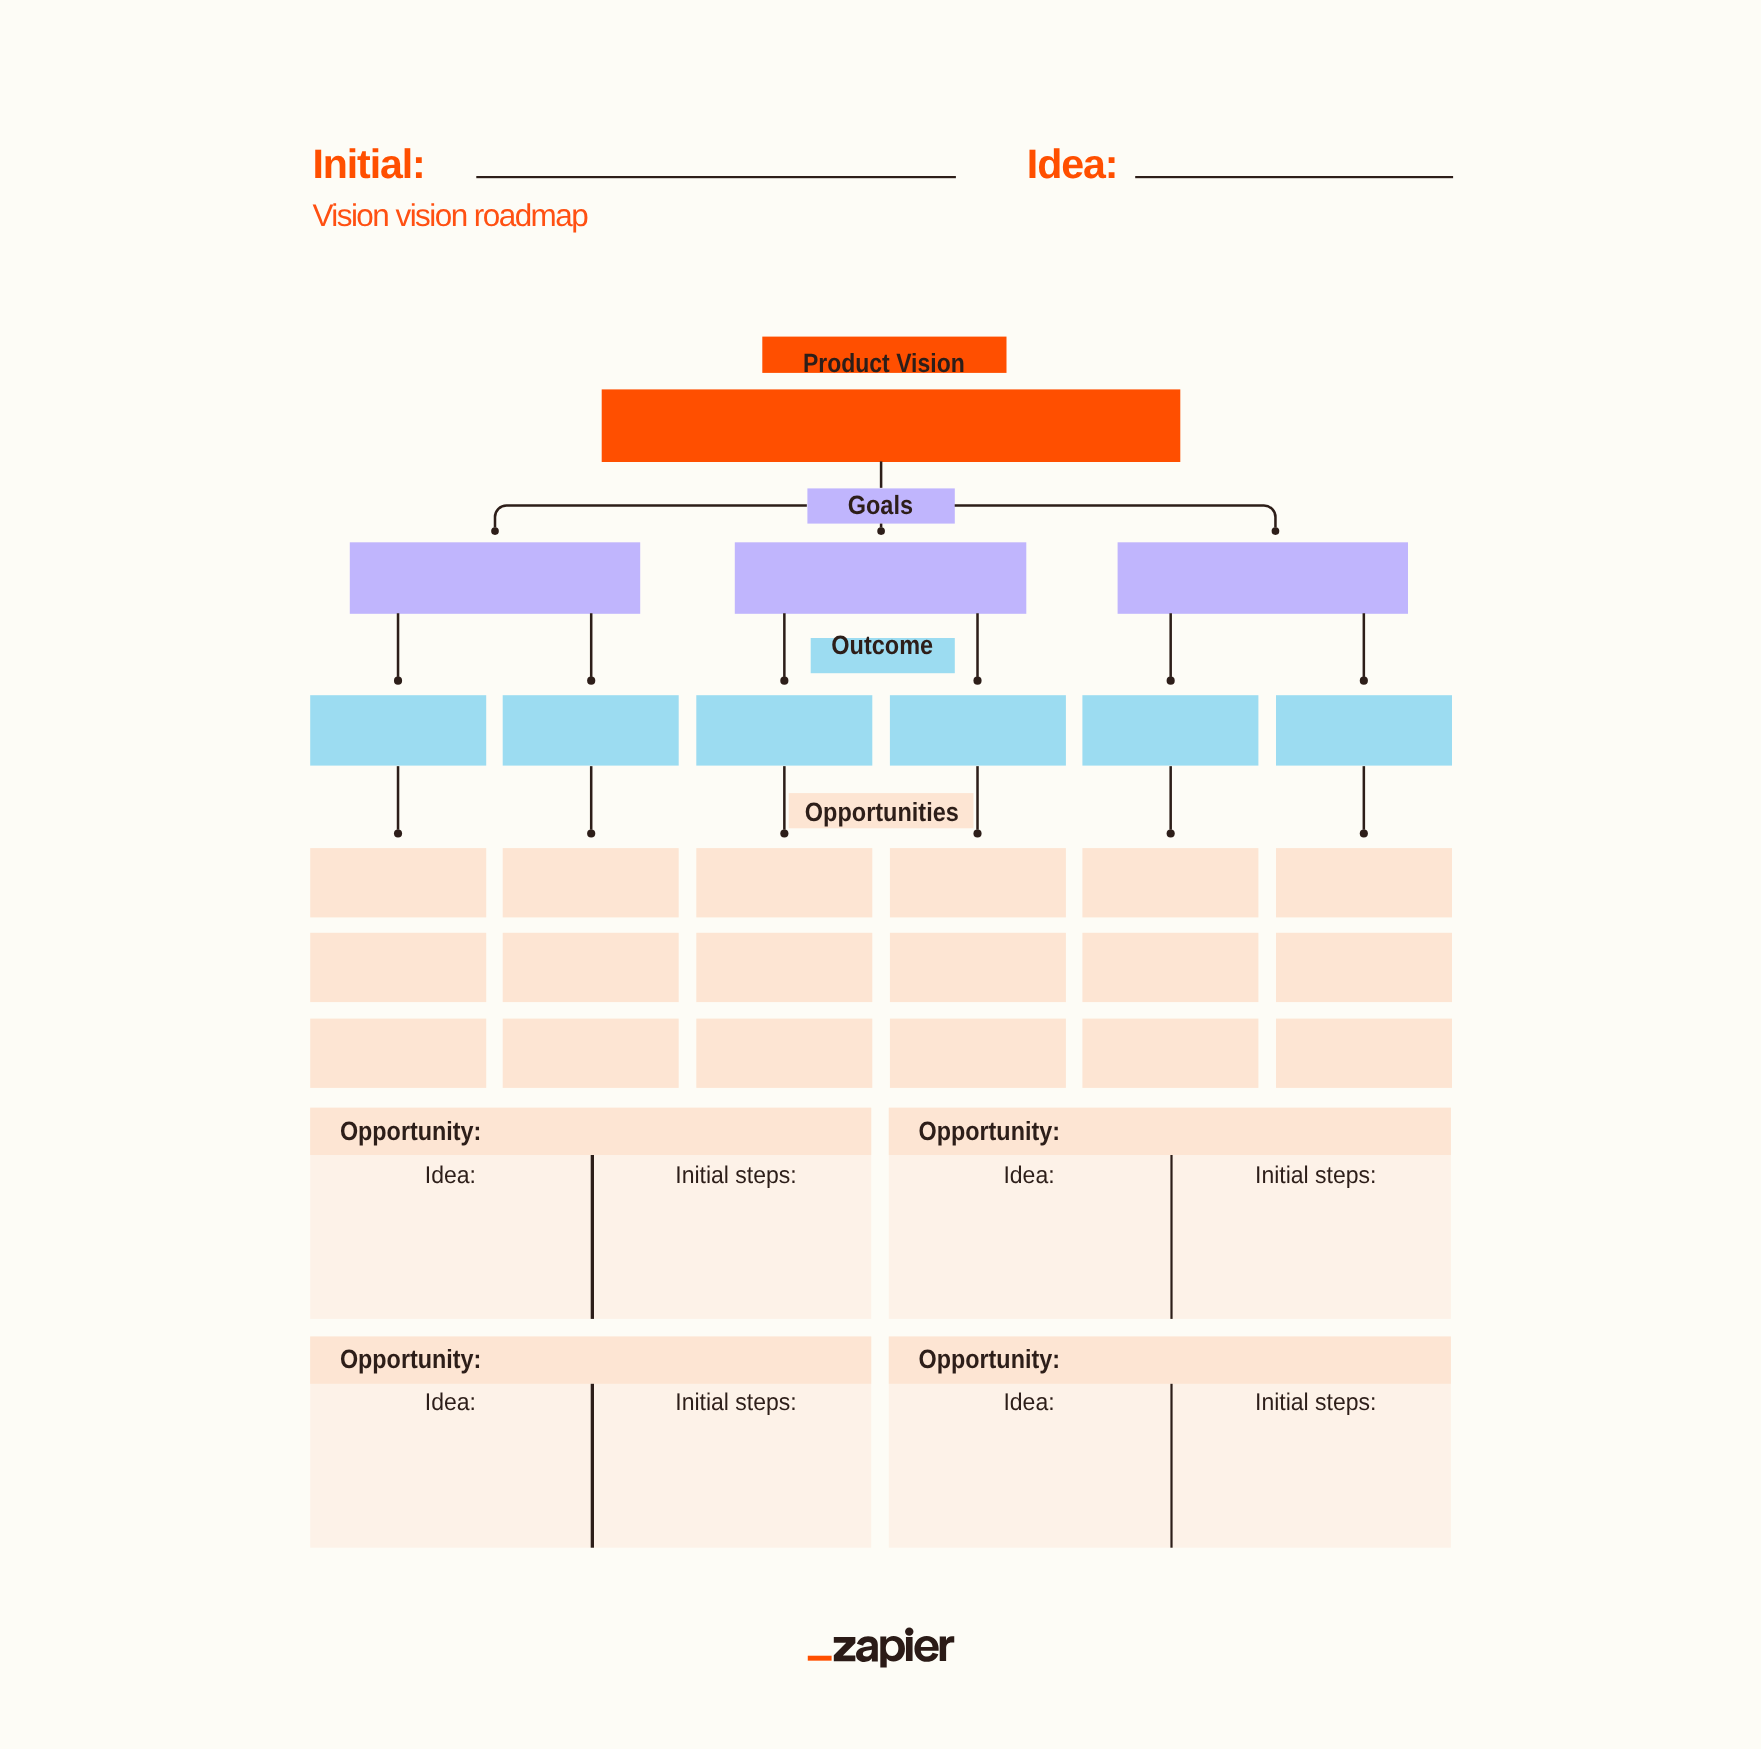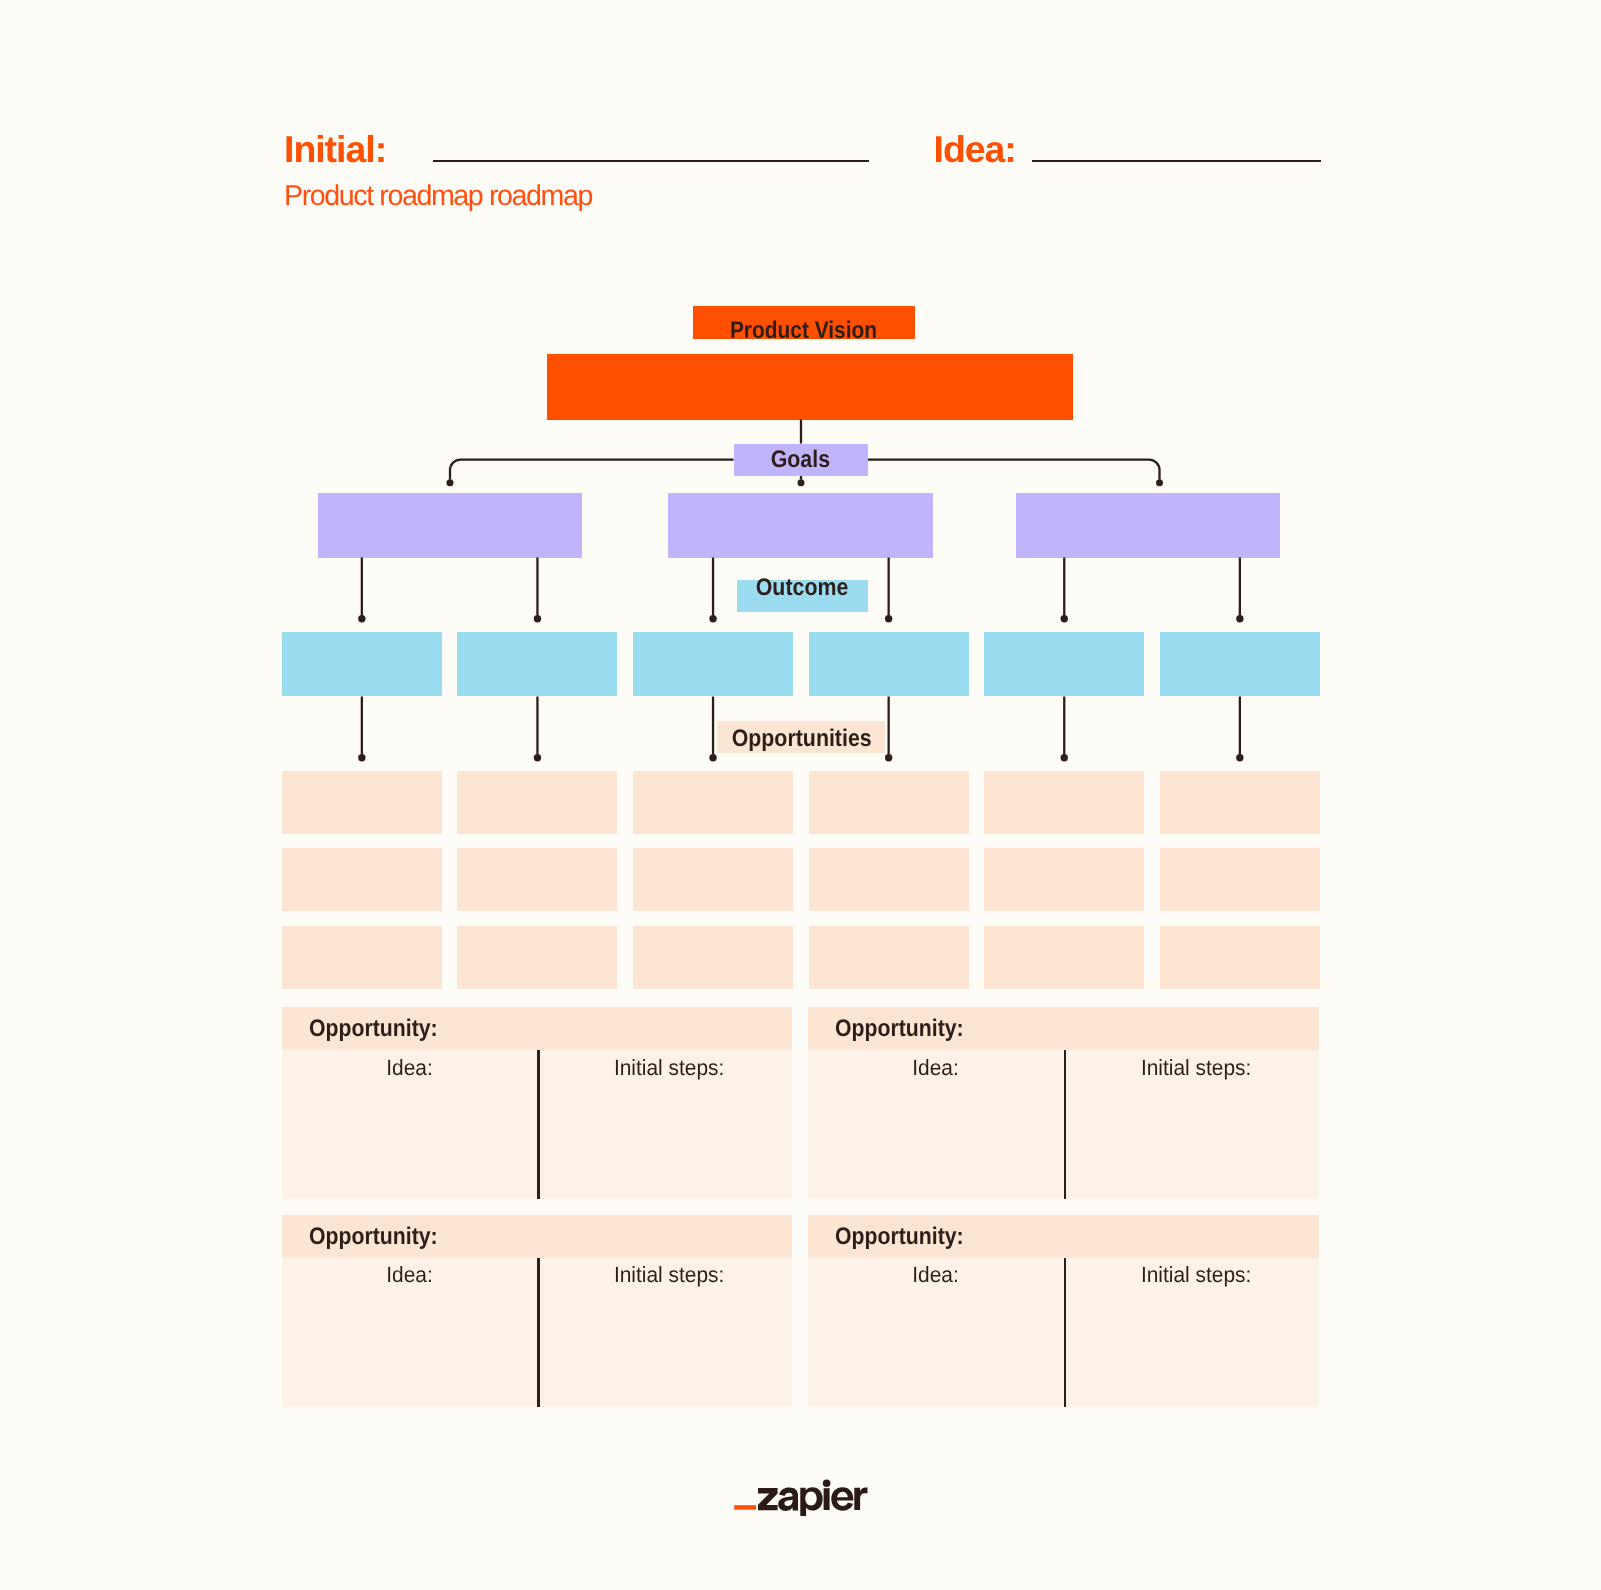--- a/index.html
+++ b/index.html
@@ -84,21 +84,21 @@
 <body>
 
 <div class="page">
 
   <div class="hdr-label" style="left:284px;top:130.5px;">Initial:</div>
   <div class="rule" style="left:433px;top:159.6px;width:436px;"></div>
 
   <div class="hdr-label" style="left:933.5px;top:130.5px;">Idea:</div>
   <div class="rule" style="left:1032px;top:159.6px;width:289px;"></div>
 
-  <div class="subtitle" style="left:284px;top:182.3px;">Product roadmap roadmap</div>
+  <div class="subtitle" style="left:284px;top:182.3px;">Vision vision roadmap</div>
 
   <div class="box orange" style="left:692.5px;top:306px;width:222.5px;height:32.5px;"></div>
   <div class="tag" style="left:692.5px;top:306px;width:222.5px;height:49px;">
       <span style="transform:scaleX(0.871)">Product Vision</span>
     </div>
 
   <div class="box orange" style="left:546.5px;top:353.5px;width:526px;height:66px;"></div>
 
   <div class="box purple" style="left:733.5px;top:443.5px;width:134px;height:32.5px;"></div>
   <div class="tag" style="left:733.5px;top:443.5px;width:134px;height:32.5px;">

